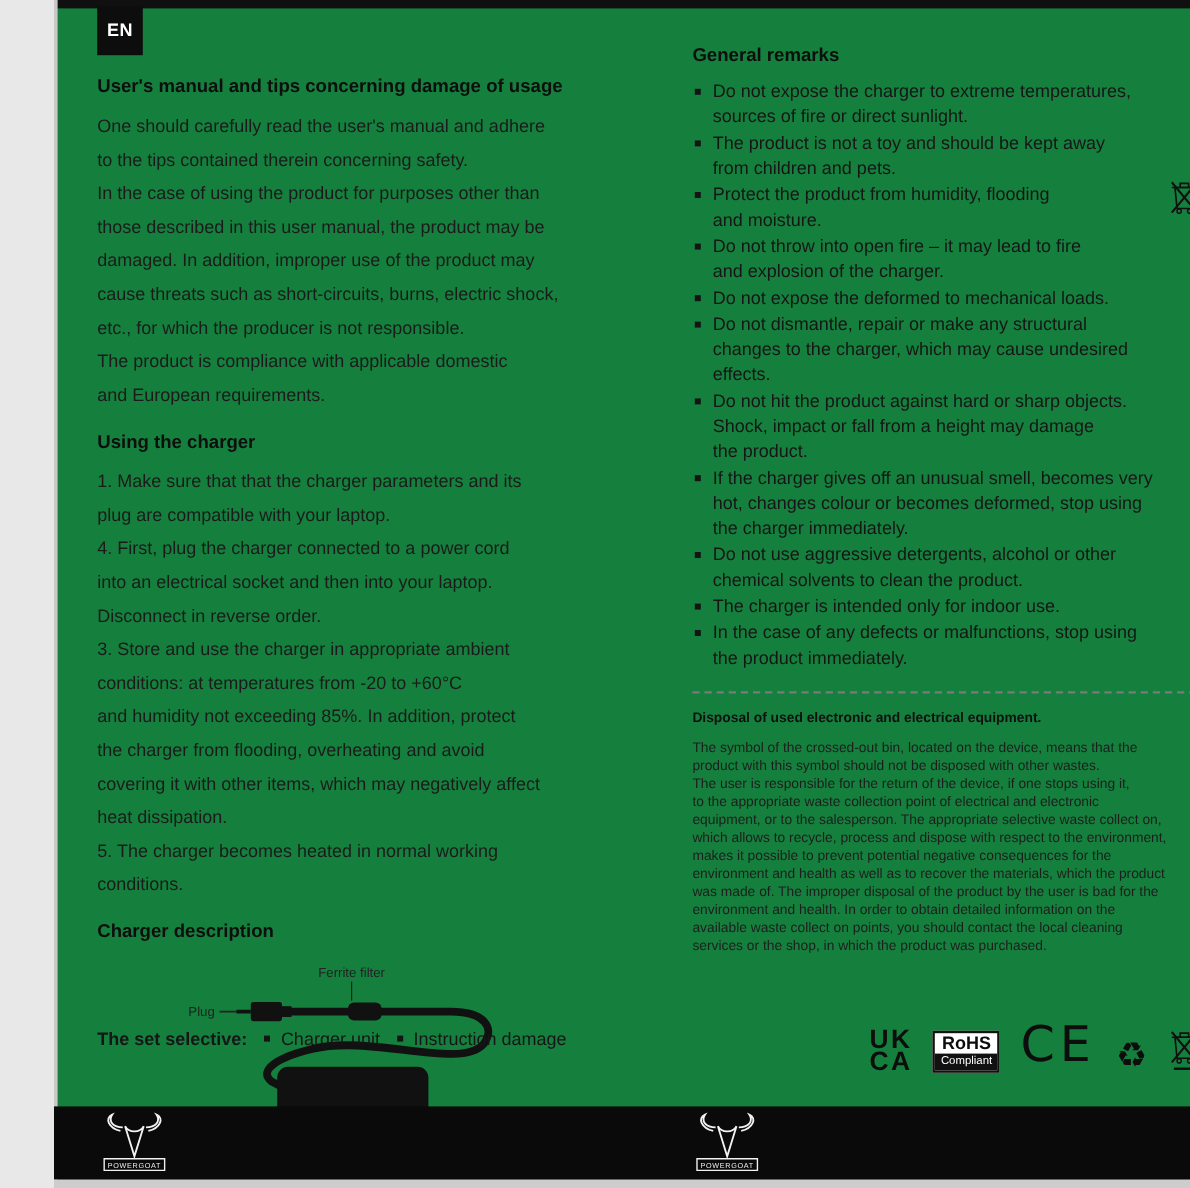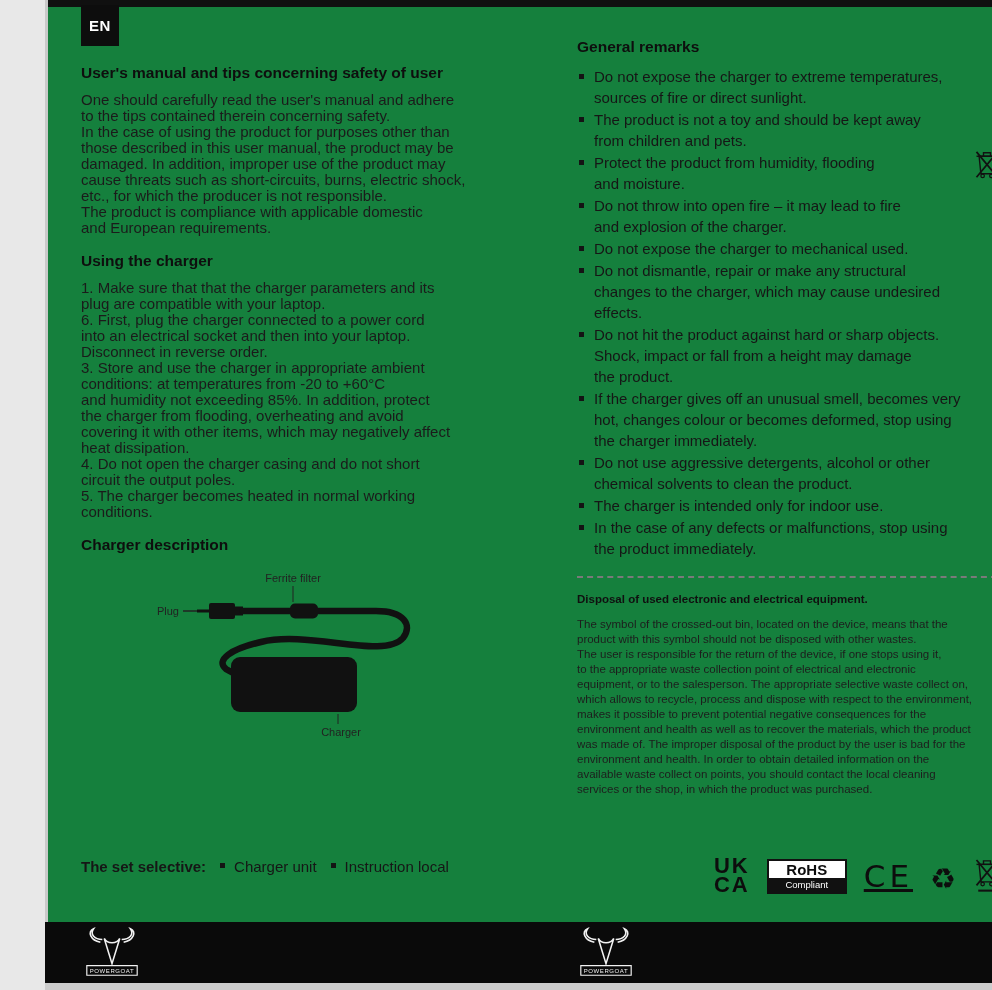--- a/index.html
+++ b/index.html
@@ -21,21 +21,21 @@
     position: absolute; left: 36px; top: 5px; width: 38px; height: 41px;
     background: #0d0d0d; color: #fff; font-weight: bold; font-size: 15px;
     display: flex; align-items: center; justify-content: center; letter-spacing: .5px;
   }
 
   .col-left  { position: absolute; left: 36px;  top: 64px; width: 434px; }
   .col-right { position: absolute; left: 532px; top: 38px; width: 420px; }
 
   h2 { font-size: 15.5px; margin: 16px 0 10px; color: #0e0e0e; font-weight: bold; }
   h2.first { margin-top: 0; }
-  .body { font-size: 15px; line-height: 16px; white-space: pre-line; color: #1b1b1b; margin: 0; }
+  .body { font-size: 15px; line-height: 28px; white-space: pre-line; color: #1b1b1b; margin: 0; }
   .para { margin-bottom: 4px; }
 
   ul.remarks { list-style: none; margin: 0; padding: 0; }
   ul.remarks li { position: relative; padding-left: 17px; font-size: 15px; line-height: 21px; margin: 0 0 1px; }
   ul.remarks li::before {
     content: ""; position: absolute; left: 2px; top: 8px;
     width: 5px; height: 5px; background: #141414;
   }
   .li-text { white-space: pre-line; }
 
@@ -58,68 +58,66 @@
     width: 5px; height: 5px; background: #141414;
   }
 
   .margin-bin { position: absolute; right: 36px; top: 146px; }
 
   .cert-row {
     position: absolute; right: 36px; top: 844px; height: 50px;
     display: flex; align-items: flex-end; gap: 17px;
   }
   .ukca { font-weight: bold; font-size: 22px; line-height: 19px; letter-spacing: 2px; color: #0d0d0d; }
-  .rohs { border: 2.5px solid #111; width: 80px; text-align: center; background: #fff; }
+  .rohs { border: 2.5px solid #111; width: 56px; text-align: center; background: #fff; }
   .rohs-top { font-weight: bold; font-size: 15px; padding: 0 2px; color: #0d0d0d; }
   .rohs-bottom { background: #111; color: #fff; font-size: 9.5px; padding: 1.5px 0 2px; }
-  .ce { font-size: 31px; letter-spacing: 4px; color: #0d0d0d; font-family: "DejaVu Sans", sans-serif; text-decoration: underline; }
+  .ce { font-size: 41px; letter-spacing: 4px; color: #0d0d0d; font-family: "DejaVu Sans", sans-serif; }
   .recycle { font-size: 29px; color: #0d0d0d; line-height: 1; font-family: "DejaVu Sans", sans-serif; }
 
   .footer { position: absolute; left: 0; top: 922px; width: 100%; height: 61px; background: #0a0a0a; }
   .bottom-strip { position: absolute; left: 0; top: 983px; width: 100%; height: 7px; background: #cdcdcd; }
   .goat { position: absolute; top: 4px; width: 62px; height: 54px; }
   .goat-left { left: 36px; }
   .goat-center { left: 530px; }
 </style>
 </head>
 <body>
 
 <div class="page">
   <div class="topbar"></div>
   <div class="edge-shade"></div>
 
   <div class="en-badge">EN</div>
 
   <div class="col-left">
-    <h2 class="first">User's manual and tips concerning safety of user</h2>
+    <h2 class="first">User's manual and tips concerning damage of usage</h2>
     <p class="body para">One should carefully read the user's manual and adhere
 to the tips contained therein concerning safety.
 In the case of using the product for purposes other than
 those described in this user manual, the product may be
 damaged. In addition, improper use of the product may
 cause threats such as short-circuits, burns, electric shock,
 etc., for which the producer is not responsible.
 The product is compliance with applicable domestic
 and European requirements.</p>
 
     <h2>Using the charger</h2>
     <div>
       <div class="body">1. Make sure that that the charger parameters and its
 plug are compatible with your laptop.</div>
-      <div class="body">6. First, plug the charger connected to a power cord
+      <div class="body">4. First, plug the charger connected to a power cord
 into an electrical socket and then into your laptop.
 Disconnect in reverse order.</div>
       <div class="body">3. Store and use the charger in appropriate ambient
 conditions: at temperatures from -20 to +60°C
 and humidity not exceeding 85%. In addition, protect
 the charger from flooding, overheating and avoid
 covering it with other items, which may negatively affect
 heat dissipation.</div>
-      <div class="body">4. Do not open the charger casing and do not short
-circuit the output poles.</div>
       <div class="body">5. The charger becomes heated in normal working
 conditions.</div>
     </div>
 
     <h2>Charger description</h2>
 
     <svg class="diagram" width="434" height="178" viewBox="0 0 434 178">
 
       <text x="212" y="14" text-anchor="middle" font-size="11" fill="#222">Ferrite filter</text>
       <line x1="212" y1="18" x2="212" y2="34" stroke="#222" stroke-width="1"></line>
@@ -146,21 +144,21 @@
     <h2 class="first">General remarks</h2>
     <ul class="remarks">
       <li><span class="li-text">Do not expose the charger to extreme temperatures,
 sources of fire or direct sunlight.</span></li>
       <li><span class="li-text">The product is not a toy and should be kept away
 from children and pets.</span></li>
       <li><span class="li-text">Protect the product from humidity, flooding
 and moisture.</span></li>
       <li><span class="li-text">Do not throw into open fire – it may lead to fire
 and explosion of the charger.</span></li>
-      <li><span class="li-text">Do not expose the charger to mechanical used.</span></li>
+      <li><span class="li-text">Do not expose the deformed to mechanical loads.</span></li>
       <li><span class="li-text">Do not dismantle, repair or make any structural
 changes to the charger, which may cause undesired
 effects.</span></li>
       <li><span class="li-text">Do not hit the product against hard or sharp objects.
 Shock, impact or fall from a height may damage
 the product.</span></li>
       <li><span class="li-text">If the charger gives off an unusual smell, becomes very
 hot, changes colour or becomes deformed, stop using
 the charger immediately.</span></li>
       <li><span class="li-text">Do not use aggressive detergents, alcohol or other
@@ -192,21 +190,21 @@
     <path d="M4 11 H28" stroke="#111" stroke-width="1.6"></path>
     <path d="M12 11 V7 H20 V11" fill="none" stroke="#111" stroke-width="1.6"></path>
     <circle cx="11" cy="33.5" r="2" fill="none" stroke="#111" stroke-width="1.4"></circle>
     <circle cx="21" cy="33.5" r="2" fill="none" stroke="#111" stroke-width="1.4"></circle>
     <path d="M4 6 L28 35 M28 6 L4 35" stroke="#111" stroke-width="2"></path>
   </svg>
 
   <div class="set-includes">
     <span class="lbl">The set selective:</span>
     <span class="inc-item">Charger unit</span>
-    <span class="inc-item">Instruction local</span>
+    <span class="inc-item">Instruction damage</span>
   </div>
 
   <div class="cert-row">
     <div class="ukca">
       <div>UK</div>
       <div>CA</div>
     </div>
     <div class="rohs">
       <div class="rohs-top">RoHS</div>
       <div class="rohs-bottom">Compliant</div>

